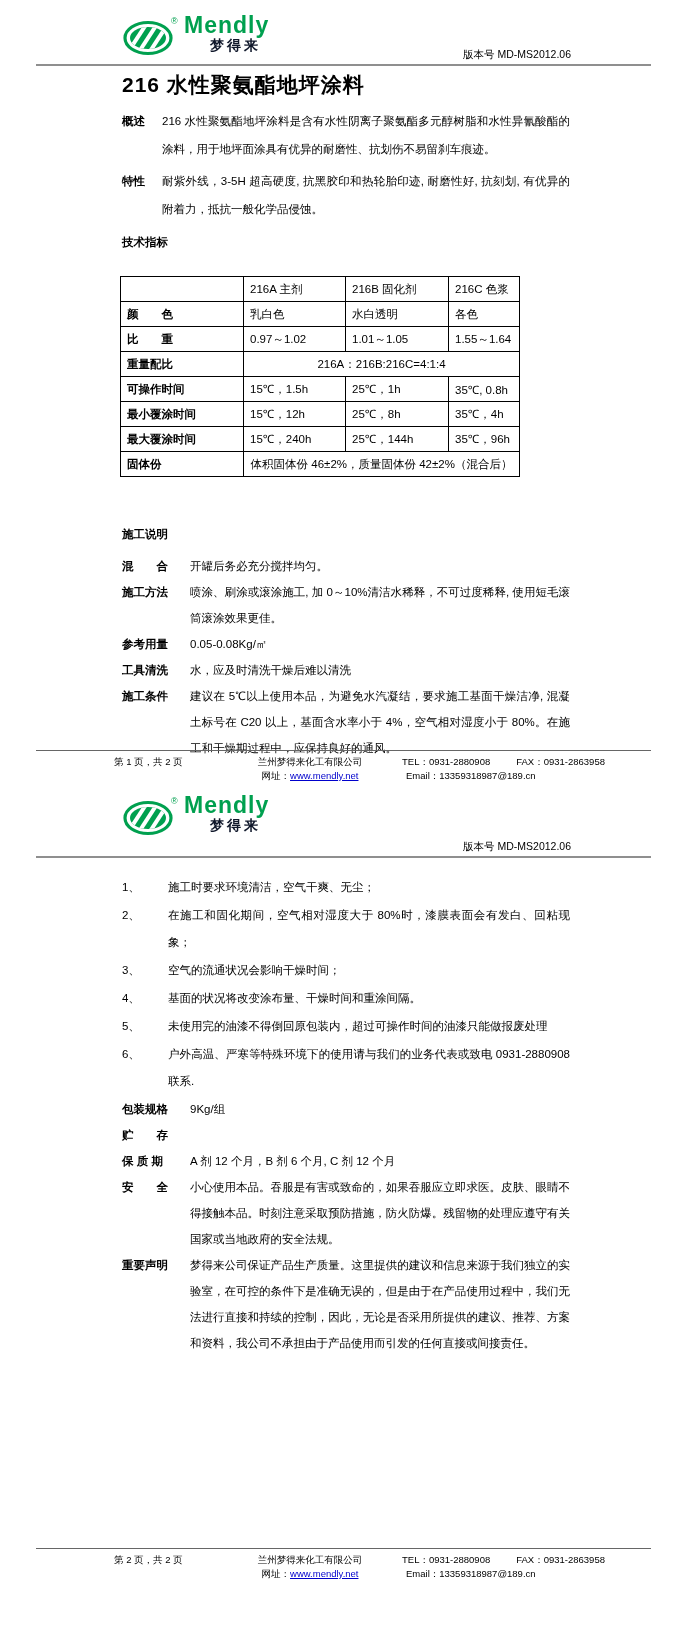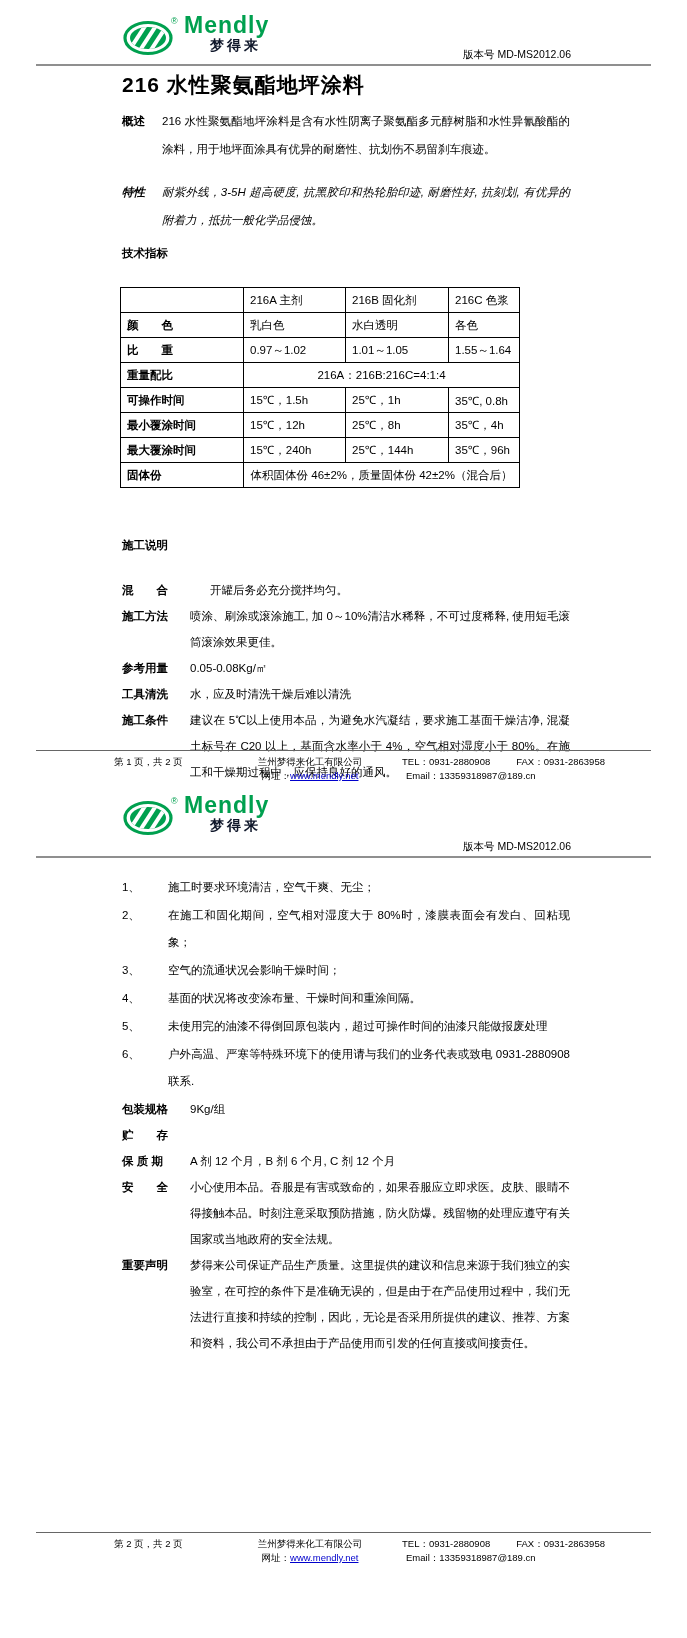--- a/index.html
+++ b/index.html
@@ -20,53 +20,53 @@
   .page-2 .logo { top:12px; }
   .logo-txt { margin-left:4px; line-height:1; }
   .logo-word { font-weight:bold; font-size:23px; color:#00A04F; letter-spacing:1px; font-family:"Liberation Sans",sans-serif; }
   .logo-cn { font-weight:bold; font-size:14px; color:#0f172a; letter-spacing:3px; margin:1px 0 0 26px; }
   .version { position:absolute; right:116px; bottom:2px; font-size:10.5px; }
   .rule { border-top:2px solid #8f8f8f; margin:0 36px; height:0; }
 
   
   .title { margin:5px 0 0 122px; font-size:21px; font-weight:bold; letter-spacing:1px; }
   .prow { display:flex; margin:8px 0 0 122px; width:448px; line-height:28px; }
-  .prow + .prow { margin-top:15px;font-style:italic; }
+  .prow + .prow { margin-top:4px; }
   .plabel { width:40px; flex:none; font-weight:bold; }
   .ptext { flex:1; text-align:justify; }
 
   .sect { font-weight:bold; margin:12px 0 0 122px; }
   .sect-construction { margin-top:50px; }
   .sect-notes { margin-top:10px; }
 
   
   table.spec { border-collapse:collapse; table-layout:fixed; margin:26px 0 0 120px; width:395px; font-size:11.5px; }
   table.spec td { border:1px solid #000; height:22px; padding:1px 6px; overflow:hidden; white-space:nowrap; }
   table.spec td.c0 { width:110px; font-weight:bold; }
   table.spec td.c1 { width:89px; }
   table.spec td.c2 { width:90px; }
   table.spec td.c3 { width:58px; }
   table.spec td.span { text-align:center; font-weight:normal; }
 
   
   .drow { display:flex; margin:0 0 0 122px; width:448px; line-height:26px; }
-  .drow.first { margin-top:24px;gap:20px; }
+  .drow.first { margin-top:11px; }
   .dlabel { width:68px; flex:none; font-weight:bold; }
   .dtext { flex:1; text-align:justify; }
 
   
   .nrow { display:flex; margin:0 0 1px 122px; width:448px; line-height:27px; }
   .nrow.first { margin-top:16px; }
   .nnum { width:46px; flex:none; }
   .ntext { flex:1; text-align:justify; }
 
   
   .pfooter { position:absolute; left:0; right:0; }
   .page-1 .pfooter { top:750px; }
-  .page-2 .pfooter { top:750px; }
+  .page-2 .pfooter { top:766px; }
   .frule { border-top:1px solid #666; margin:0 36px 4px; height:0; }
   .fcols { display:flex; margin-left:114px; font-size:9.5px; line-height:14px; }
   .fpage { width:118px; flex:none; }
   .fmid { width:156px; flex:none; text-align:center; }
   .fright { margin-left:14px; }
   .ftelfax { display:flex; gap:26px; }
   .flink { color:#0000cc; text-decoration:underline; cursor:pointer; }
   .femail { margin-left:4px; }
 </style>
 </head>

